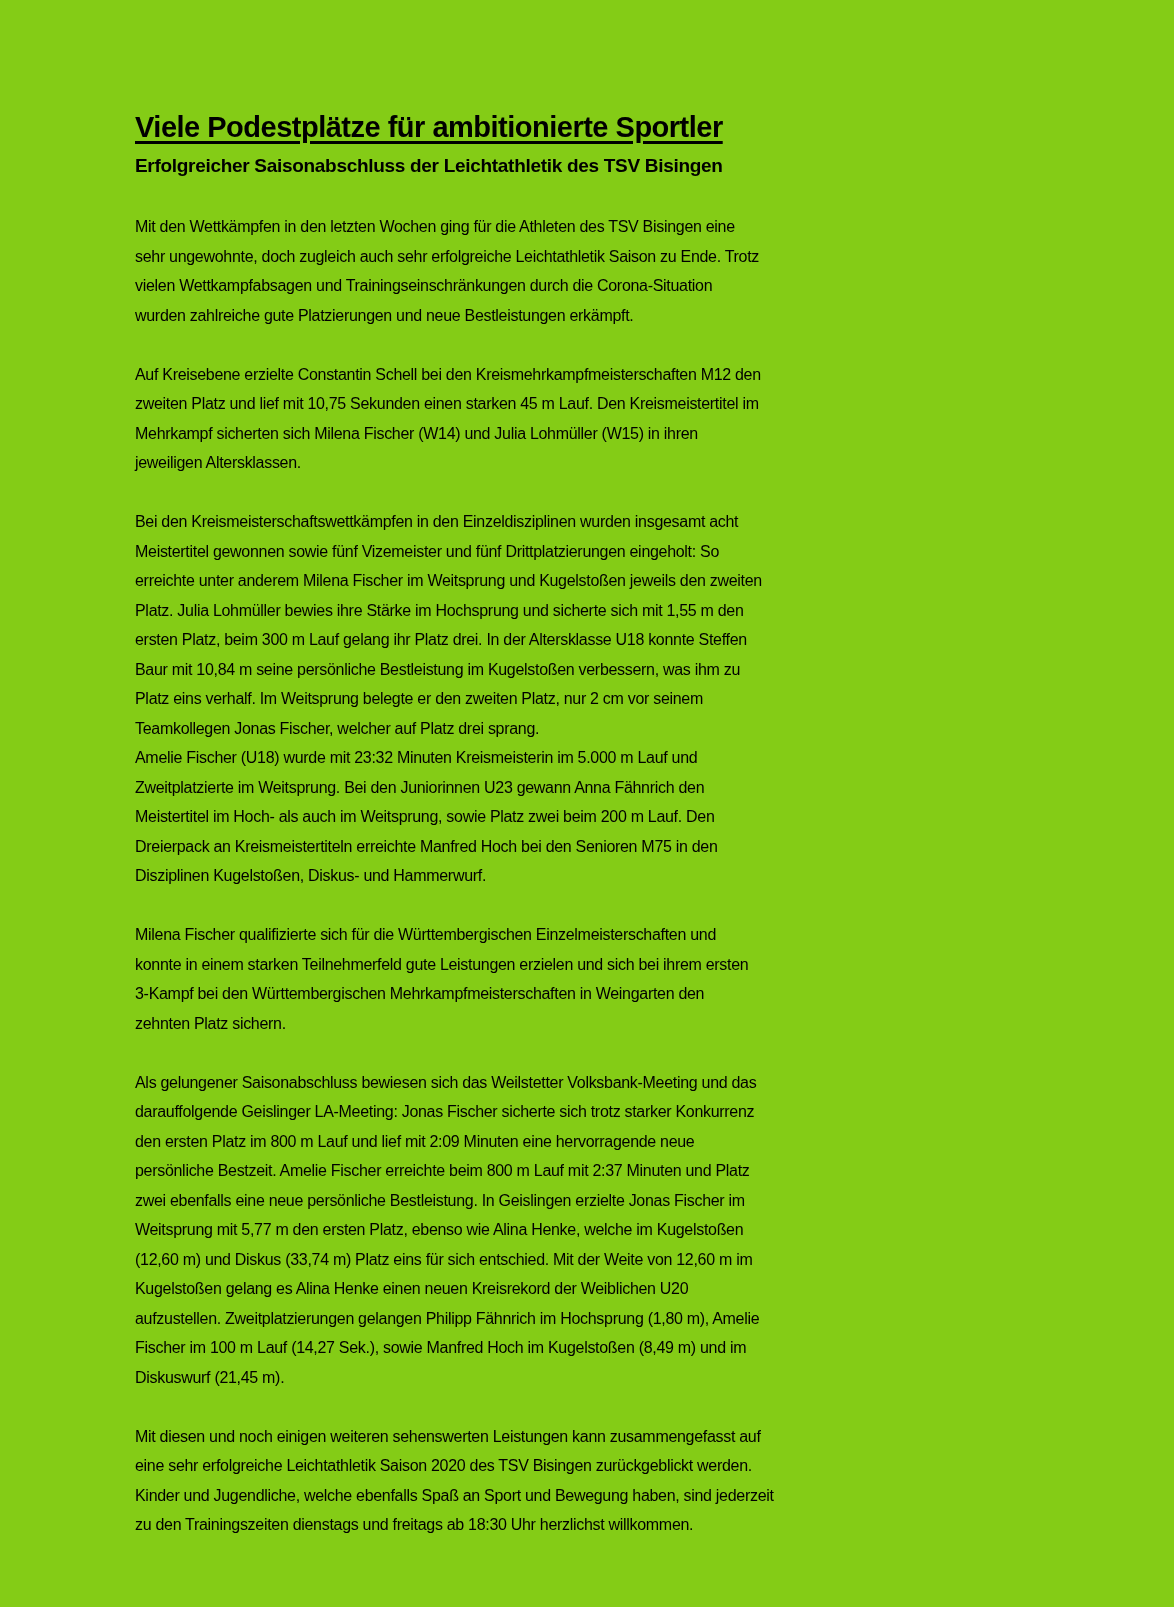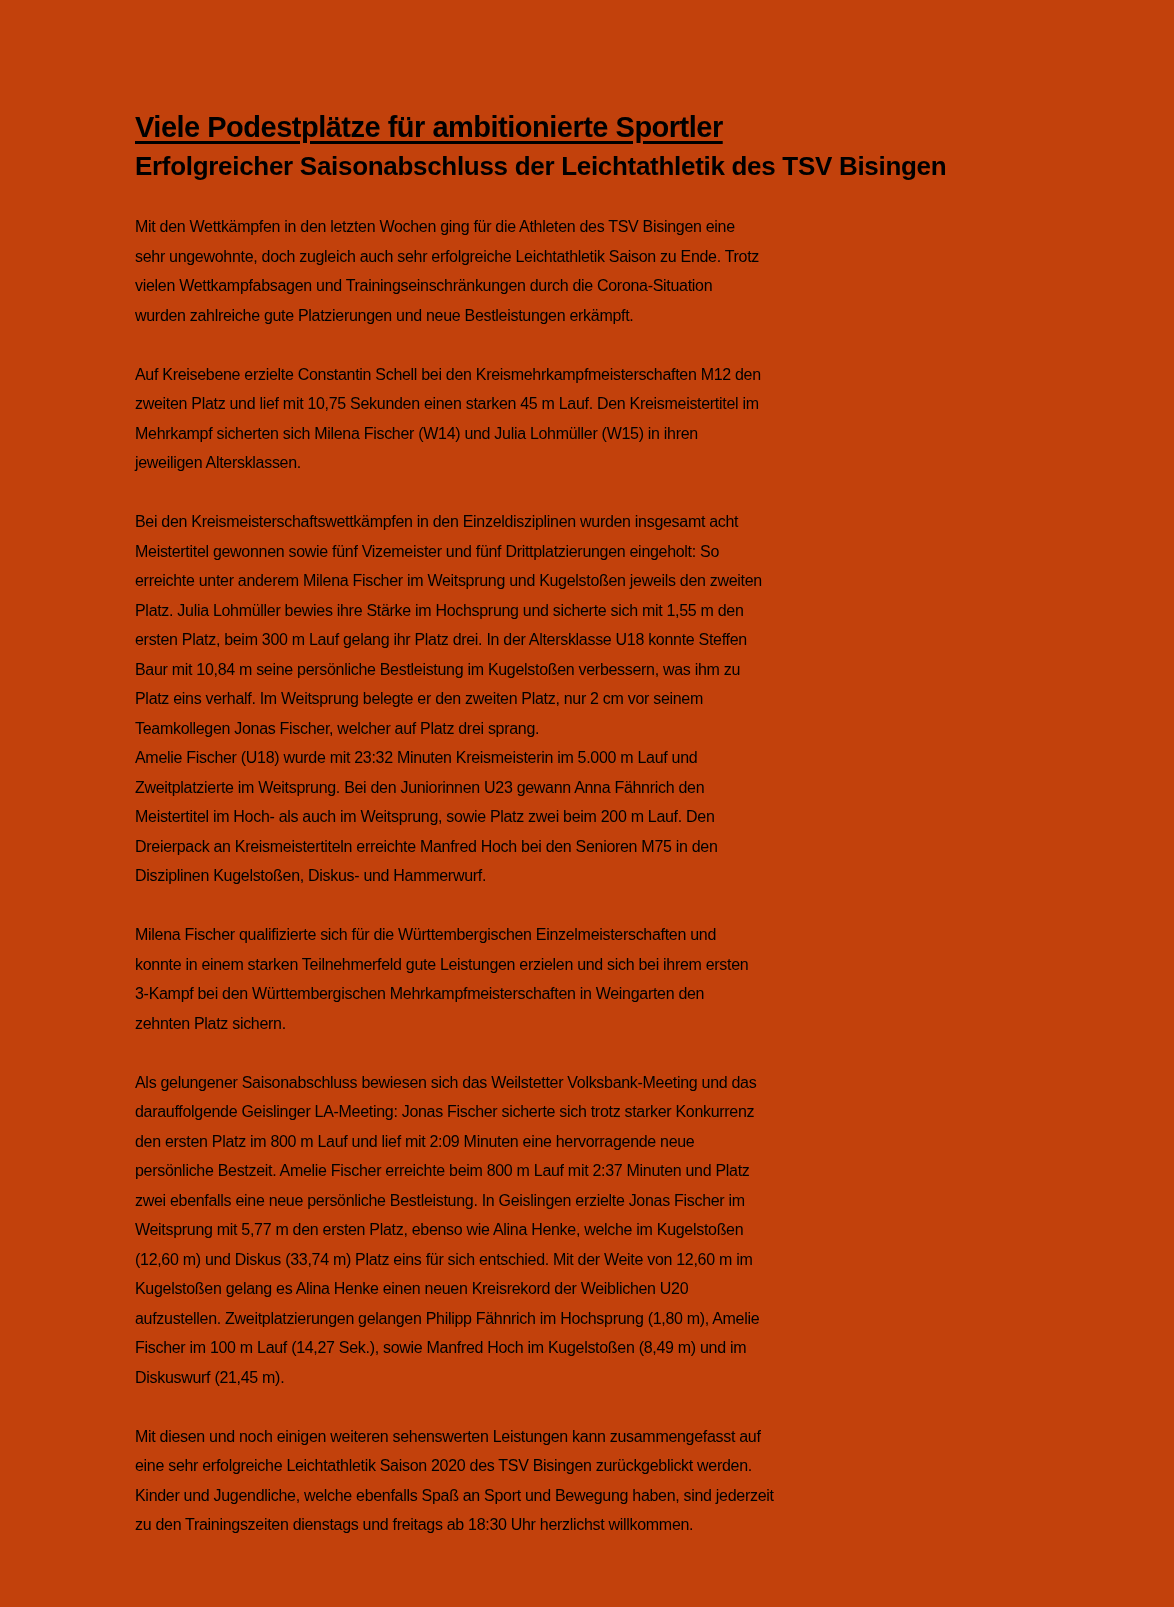--- a/index.html
+++ b/index.html
@@ -12,34 +12,34 @@
     height: 1607px;
     font-family: "Liberation Sans", sans-serif;
     color: #000000;
     overflow: hidden;
   }
   .page {
     box-sizing: border-box;
     width: 1174px;
     height: 1607px;
     padding: 108px 64px 0 135px;
-    background: #c2410c;
+    background: #84cc16;
   }
   .article-title {
     font-size: 29px;
     font-weight: bold;
     line-height: 38px;
     letter-spacing: -0.5px;
     text-decoration: underline;
     text-decoration-thickness: 2.5px;
     text-underline-offset: 4px;
     margin: 0 0 6px 0;
   }
   .article-subtitle {
-    font-size: 26px;
+    font-size: 19px;
     font-weight: bold;
     line-height: 28px;
     letter-spacing: -0.3px;
     margin: 0 0 32px 0;
   }
   .para {
     font-size: 16px;
     line-height: 29.5px;
     letter-spacing: -0.3px;
     white-space: pre-line;

